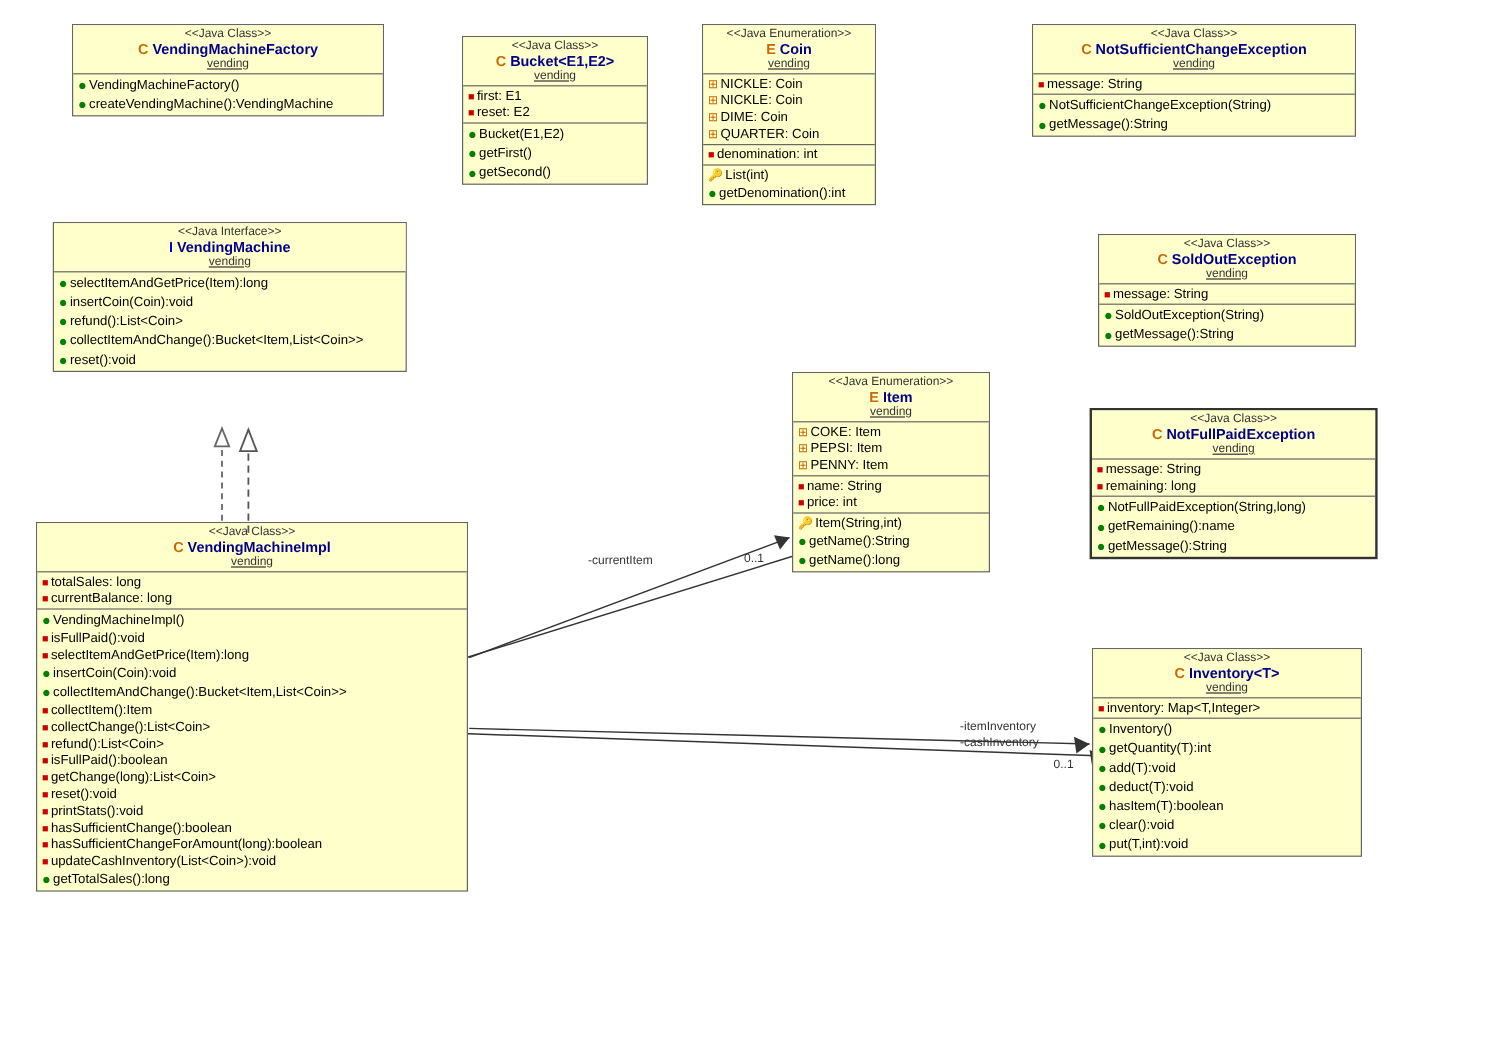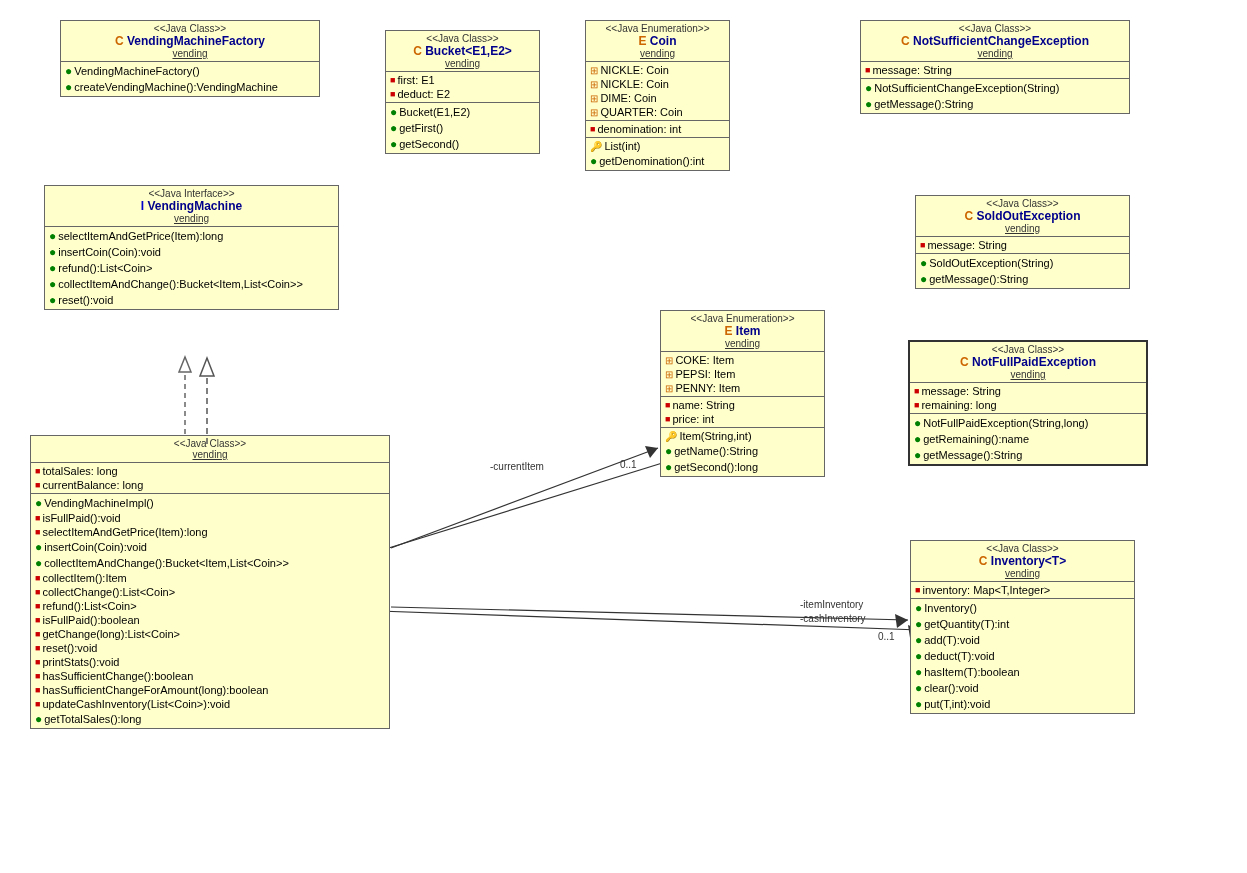--- a/index.html
+++ b/index.html
@@ -124,21 +124,21 @@
       </div>
       <div class="package">vending</div>
     </div>
     <div class="section">
       <div class="item">
           <span class="dot-red">■</span>
           <span>first: E1</span>
         </div>
       <div class="item">
           <span class="dot-red">■</span>
-          <span>deduct: E2</span>
+          <span>reset: E2</span>
         </div>
     </div>
     <div class="section">
       <div class="item">
           <span class="dot-green">●</span>
           <span>Bucket(E1,E2)</span>
         </div>
       <div class="item">
           <span class="dot-green">●</span>
           <span>getFirst()</span>
@@ -319,21 +319,21 @@
       <div class="item">
           <span style="color:#cc6600;font-size:10px;">🔑</span>
           <span>Item(String,int)</span>
         </div>
       <div class="item">
           <span class="dot-green">●</span>
           <span>getName():String</span>
         </div>
       <div class="item">
           <span class="dot-green">●</span>
-          <span>getSecond():long</span>
+          <span>getName():long</span>
         </div>
     </div>
   </div>
 
   <div class="uml-box" style="left:908px; top:340px; width:240px; border: 2px solid #333;">
     <div class="header">
       <div class="stereotype">&lt;&lt;Java Class&gt;&gt;</div>
       <div class="classname">
         <span class="icon">C</span>
         <span>NotFullPaidException</span>
@@ -362,20 +362,24 @@
       <div class="item">
           <span class="dot-green">●</span>
           <span>getMessage():String</span>
         </div>
     </div>
   </div>
 
   <div class="uml-box" style="left:30px; top:435px; width:360px;">
     <div class="header">
       <div class="stereotype">&lt;&lt;Java Class&gt;&gt;</div>
+      <div class="classname">
+        <span class="icon">C</span>
+        <span>VendingMachineImpl</span>
+      </div>
       <div class="package">vending</div>
     </div>
     <div class="section">
       <div class="item">
           <span class="dot-red">■</span>
           <span>totalSales: long</span>
         </div>
       <div class="item">
           <span class="dot-red">■</span>
           <span>currentBalance: long</span>

